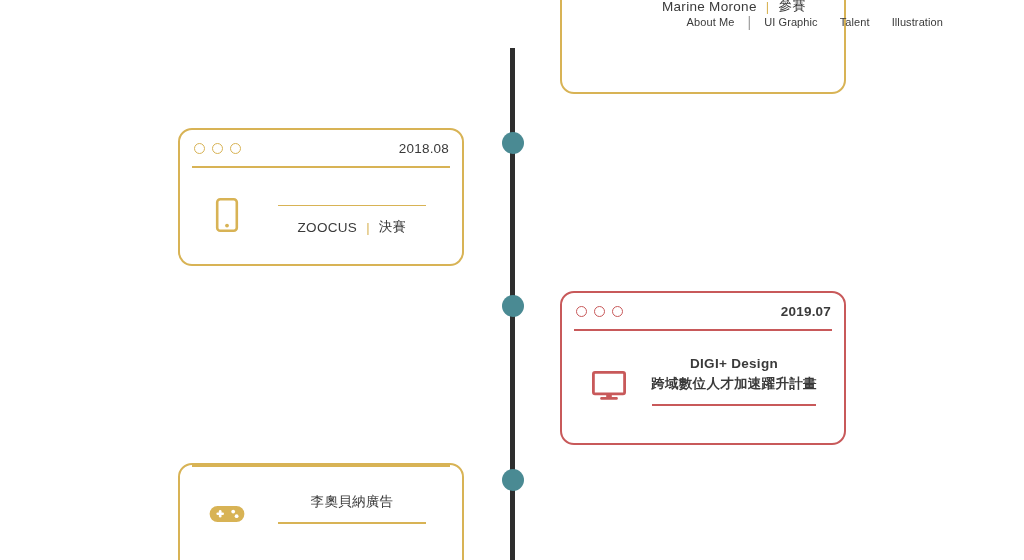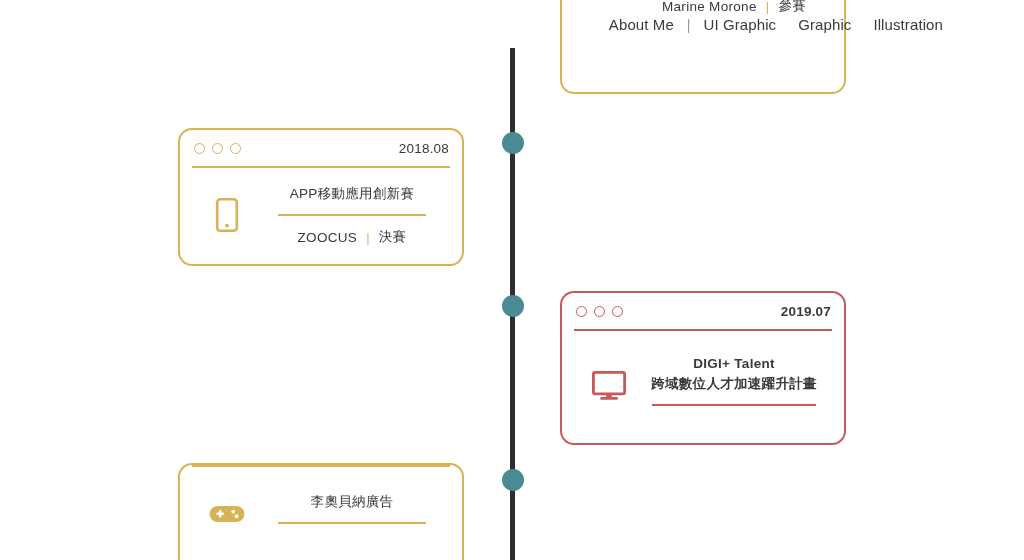--- a/index.html
+++ b/index.html
@@ -23,21 +23,21 @@
   .nav {
     position: absolute;
     top: 14px;
     right: 70px;
     display: flex;
     align-items: center;
     gap: 0px;
     z-index: 40;
   }
   .nav-item {
-    font-size: 15px;
+    font-size: 11px;
     color: #3a3a3a;
     letter-spacing: .1px;
     padding: 2px 11px;
     white-space: nowrap;
     cursor: pointer;
   }
   .nav-sep {
     color: #9a9a9a;
     font-size: 14px;
     padding: 0 2px;
@@ -173,21 +173,21 @@
 </style>
 </head>
 <body>
 
 <div id="root">
 
   <div class="nav">
     <span class="nav-item">About Me</span>
     <span class="nav-sep">|</span>
     <span class="nav-item">UI Graphic</span>
-    <span class="nav-item">Graphic</span>
+    <span class="nav-item">Talent</span>
     <span class="nav-item">Illustration</span>
   </div>
 
   <div class="timeline-line"></div>
   <div class="tl-dot d1"></div>
   <div class="tl-dot d2"></div>
   <div class="tl-dot d3"></div>
 
   <div class="card gold" id="card-top">
     <div class="card-body" style="padding-top:60px;">
@@ -213,21 +213,20 @@
     </div>
     <div class="head-rule"></div>
     <div class="card-body">
       <div class="card-icon">
         <svg width="24" height="36" viewBox="0 0 24 36" fill="none">
           <rect x="2.2" y="2.2" width="19.6" height="31.6" rx="3" stroke="#d8b355" stroke-width="2.6"></rect>
           <circle cx="12" cy="28.6" r="1.9" fill="#d8b355"></circle>
         </svg>
       </div>
       <div class="card-main">
-        <div class="card-title">APP移動應用創新賽</div>
         <div class="card-rule"></div>
         <div class="card-sub">
           <span>ZOOCUS</span>
           <span class="sub-sep">|</span>
           <span>決賽</span>
         </div>
       </div>
     </div>
   </div>
 
@@ -243,21 +242,21 @@
     <div class="head-rule"></div>
     <div class="card-body" style="min-height:112px;">
       <div class="card-icon">
         <svg width="34" height="30" viewBox="0 0 34 30" fill="none">
           <rect x="1.4" y="1.4" width="31.2" height="21.4" rx="1.6" stroke="#c8595a" stroke-width="2.8"></rect>
           <rect x="14.2" y="22.8" width="5.6" height="3.6" fill="#c8595a"></rect>
           <rect x="8.2" y="26" width="17.6" height="2.8" rx="1.2" fill="#c8595a"></rect>
         </svg>
       </div>
       <div class="card-main">
-        <div class="card-title">DIGI+ Talent</div>
+        <div class="card-title">DIGI+ Design</div>
         <div class="card-title">跨域數位人才加速躍升計畫</div>
         <div class="card-rule"></div>
       </div>
     </div>
   </div>
 
   <div class="card gold" id="card-2020">
     <div class="head-rule"></div>
     <div class="card-body">
       <div class="card-icon">

